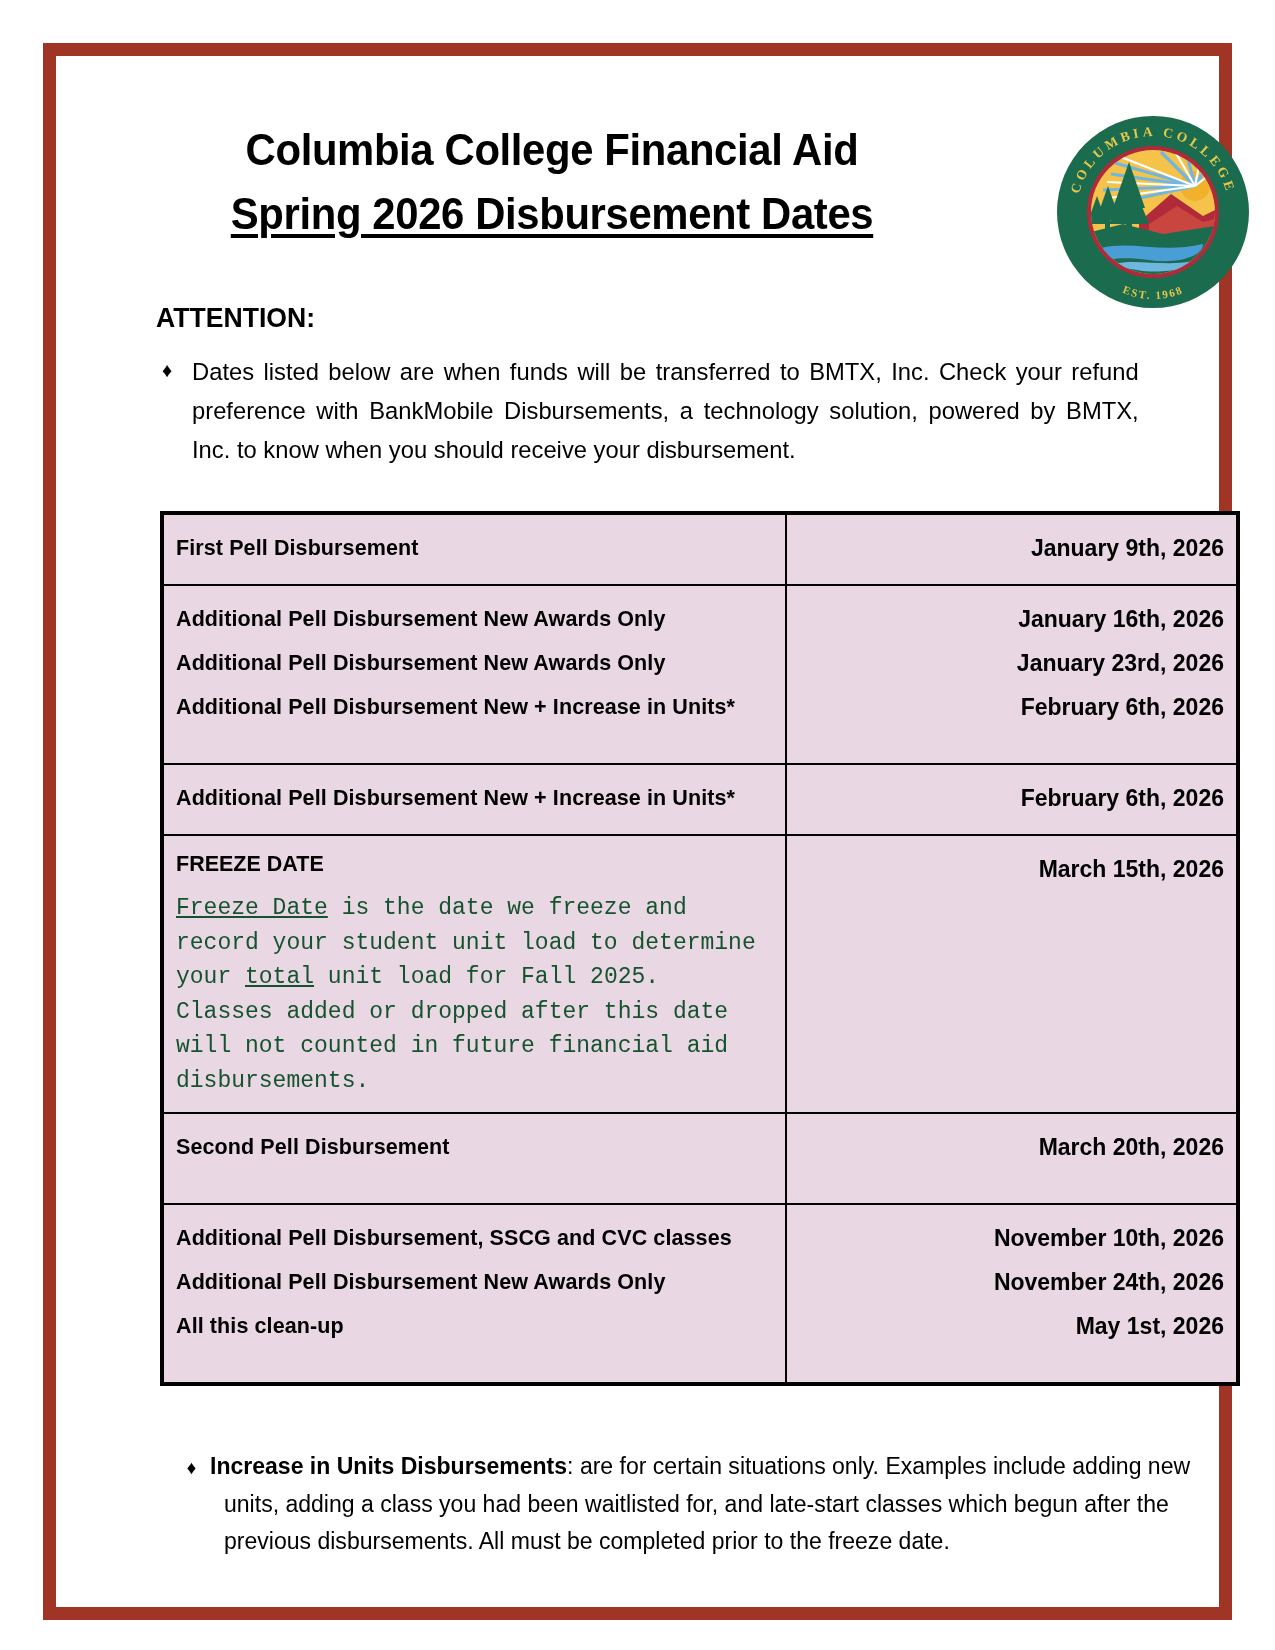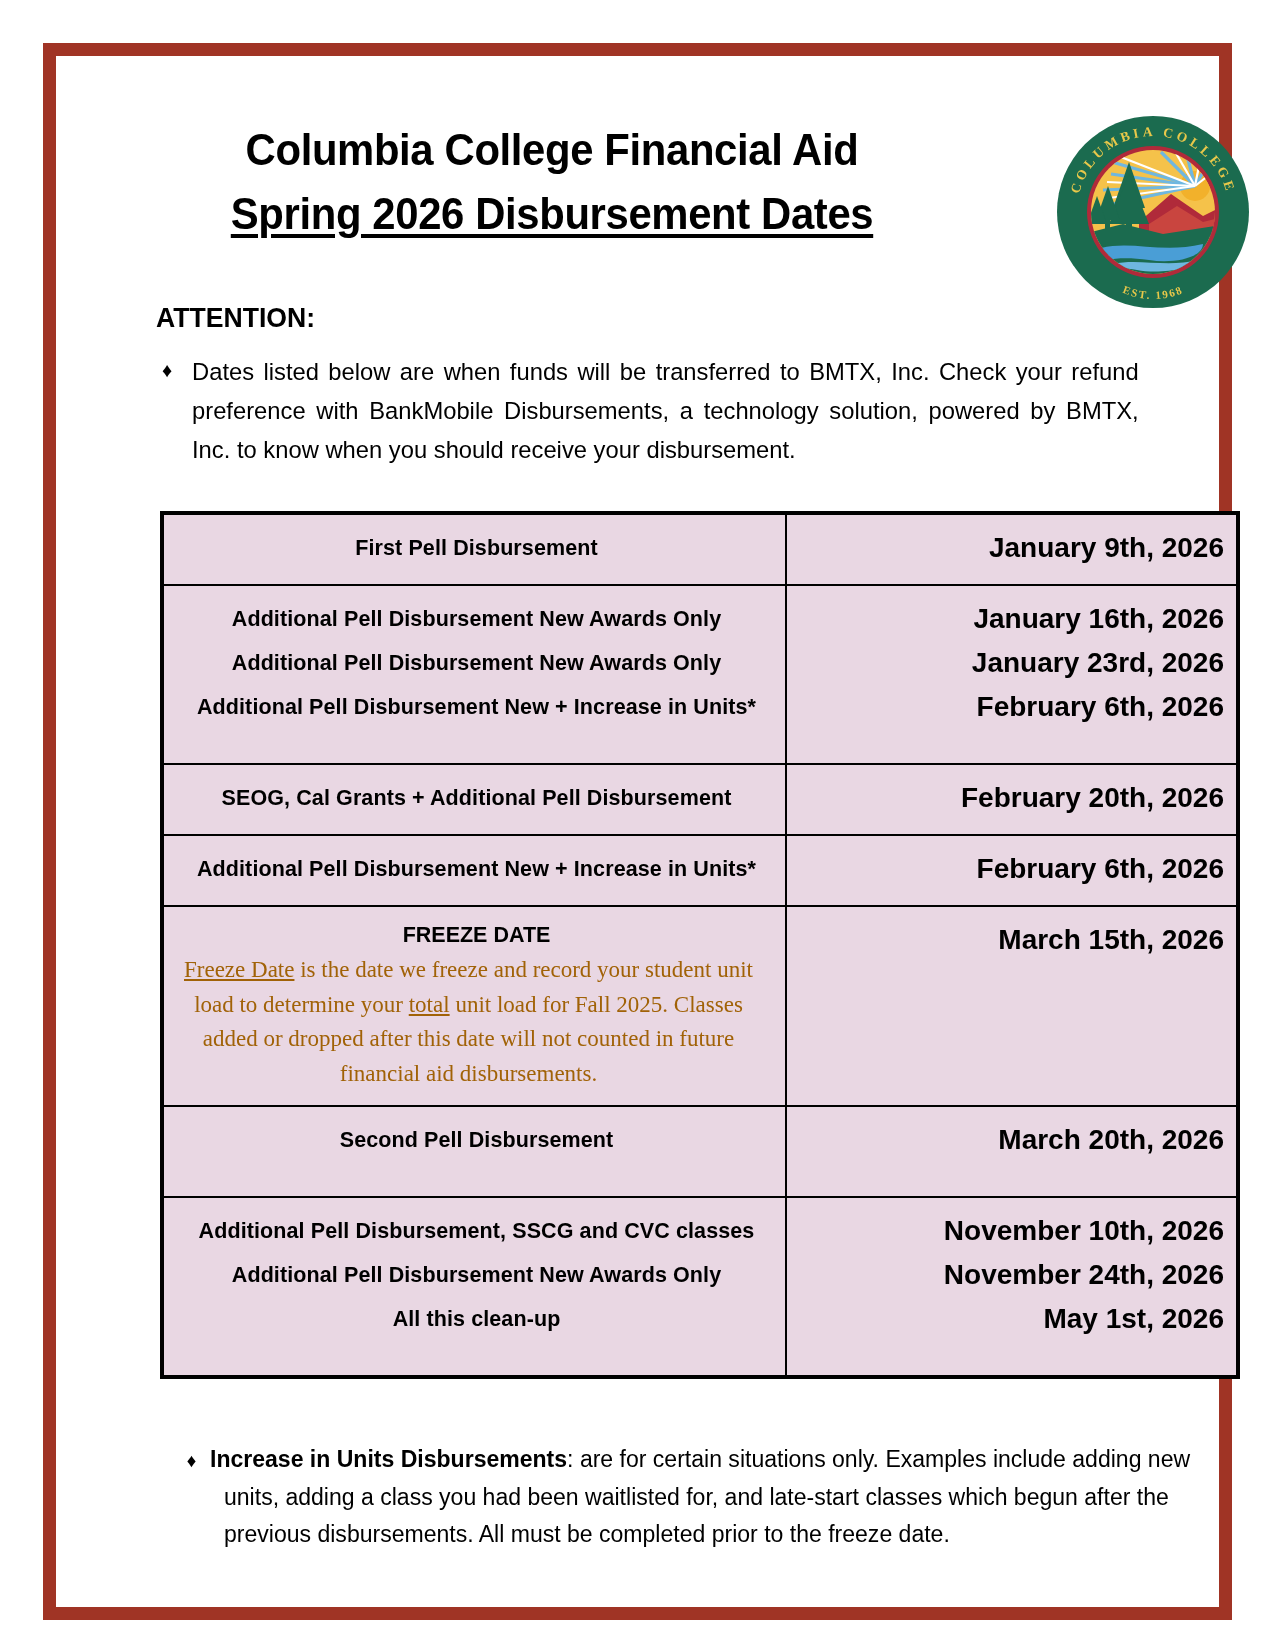--- a/index.html
+++ b/index.html
@@ -137,61 +137,60 @@
     border-left: 2px solid #000;
     border-right: 2px solid #000;
     vertical-align: top;
     padding: 0;
   }
   .col-left { width: 624px; }
   .col-right { width: 452px; }
 
   .cell-pad-l {
     padding: 11px 8px 14px 12px;
-    text-align: center;
   }
   .cell-pad-r {
     padding: 11px 12px 14px 8px;
     text-align: right;
   }
 
   .lbl {
     font-family: "Liberation Sans Narrow", "Liberation Sans", sans-serif;
     font-weight: bold;
     font-size: 21.5px;
     line-height: 44px;
     color: #000;
     white-space: nowrap;
     letter-spacing: 0.1px;
   }
   .dte {
     font-family: "Liberation Sans Narrow", "Liberation Sans", sans-serif;
     font-weight: bold;
-    font-size: 28px;
+    font-size: 23px;
     line-height: 44px;
     color: #000;
     white-space: nowrap;
     text-align: right;
   }
   .spacer-line { height: 20px; }
 
   .freeze-title {
     font-family: "Liberation Sans Narrow", "Liberation Sans", sans-serif;
     font-weight: bold;
     font-size: 21.5px;
     line-height: 34px;
     color: #000;
   }
   .freeze-body {
-    font-family: Liberation Serif, serif;
+    font-family: Liberation Mono, monospace;
     font-size: 23px;
     line-height: 34.5px;
-    color: #a16207;
+    color: #14532d;
     width: 585px;
-    margin-top: 1px;
+    margin-top: 10px;
   }
   .freeze-body u { text-decoration: underline; }
 
   
   .footnote {
     margin: 62px 0 0 112px;
     width: 1005px;
     font-family: "Liberation Sans Narrow", "Liberation Sans", sans-serif;
     font-size: 23.5px;
     line-height: 37px;
@@ -324,32 +323,20 @@
                   <div class="cell-pad-r">
                     <div class="dte">January 16th, 2026</div>
                     <div class="dte">January 23rd, 2026</div>
                     <div class="dte">February 6th, 2026</div>
                   </div>
                 </td>
               </tr>
               <tr>
                 <td>
                   <div class="cell-pad-l">
-                    <div class="lbl">SEOG, Cal Grants + Additional Pell Disbursement</div>
-                  </div>
-                </td>
-                <td>
-                  <div class="cell-pad-r">
-                    <div class="dte">February 20th, 2026</div>
-                  </div>
-                </td>
-              </tr>
-              <tr>
-                <td>
-                  <div class="cell-pad-l">
                     <div class="lbl">Additional Pell Disbursement New + Increase in Units*</div>
                   </div>
                 </td>
                 <td>
                   <div class="cell-pad-r">
                     <div class="dte">February 6th, 2026</div>
                   </div>
                 </td>
               </tr>
               <tr>

